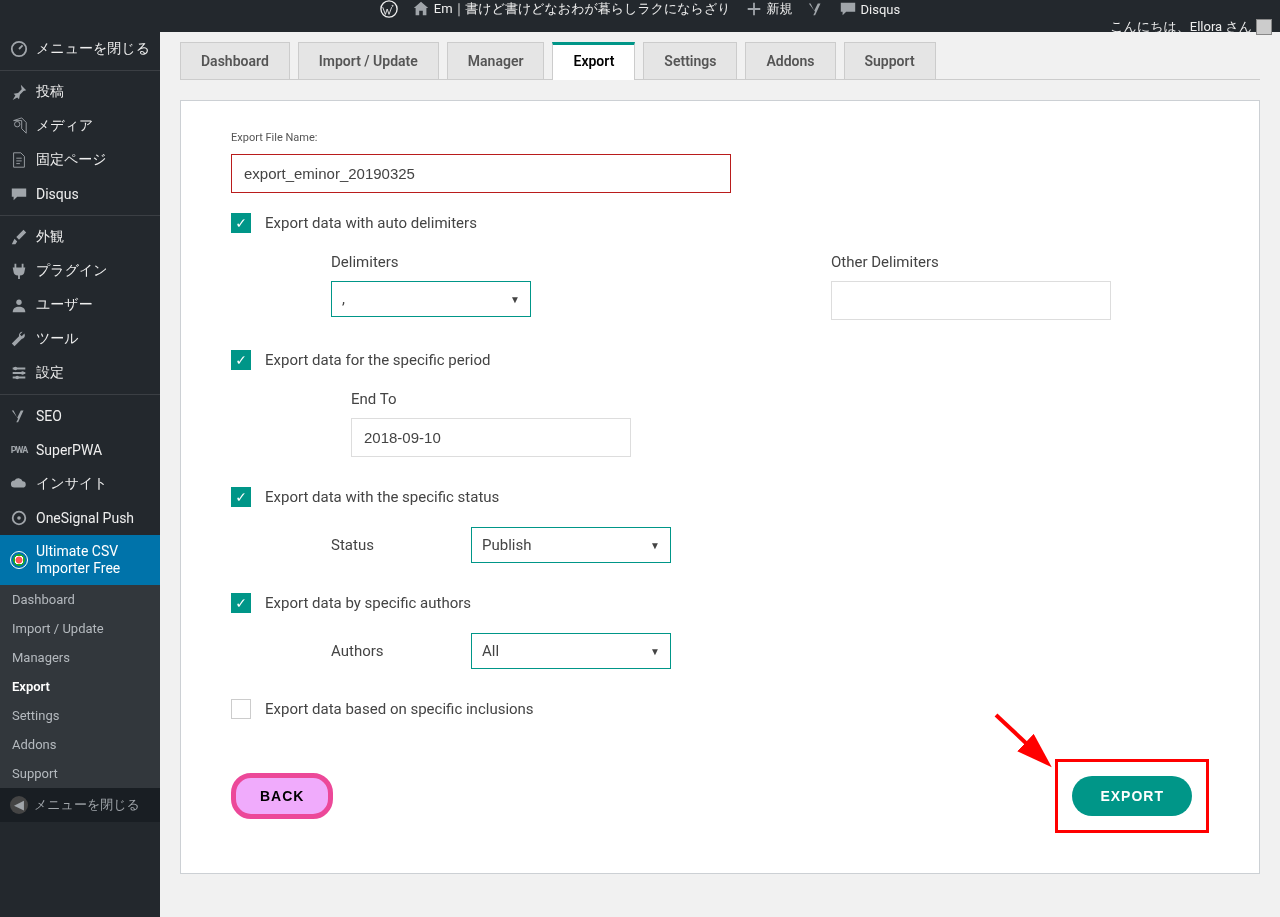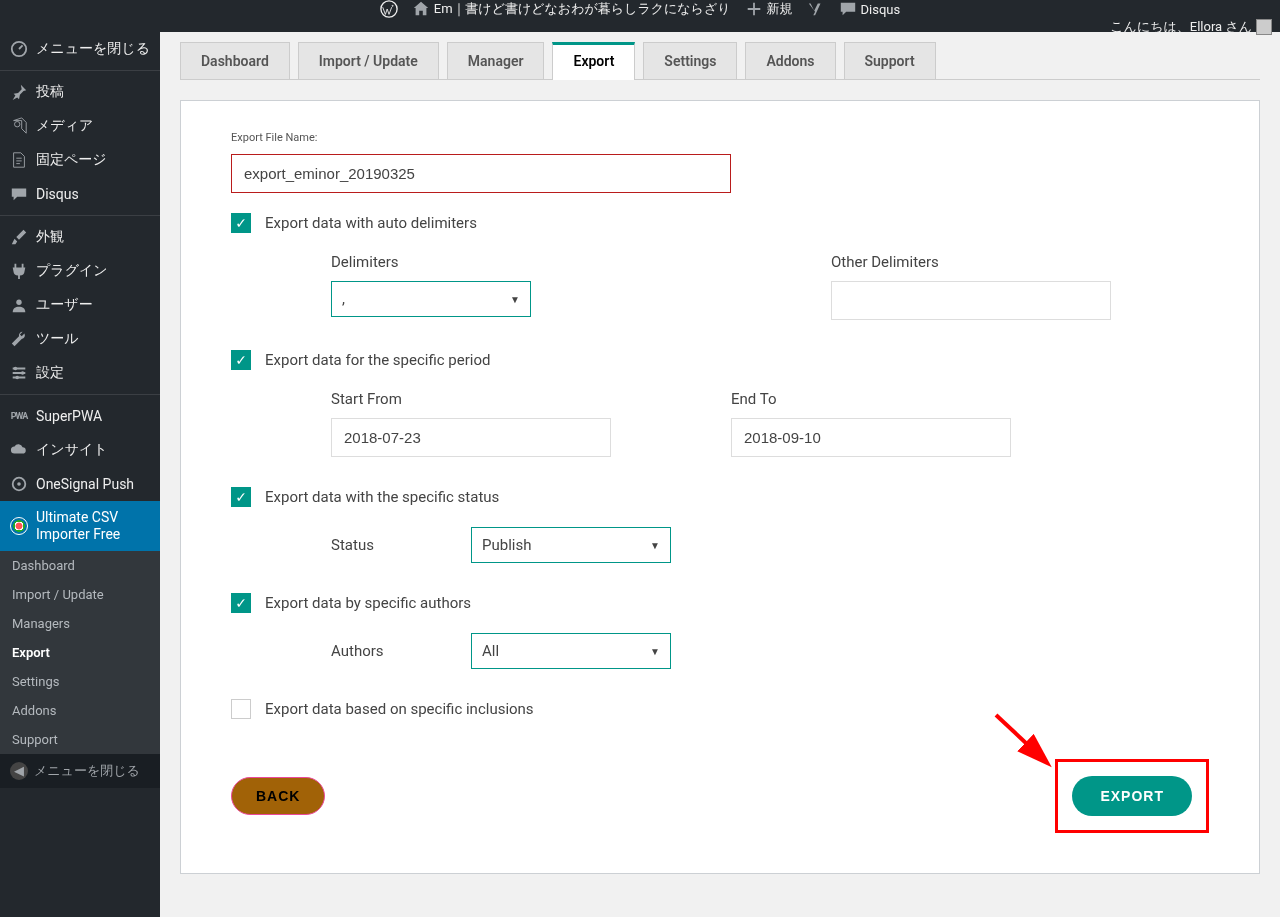--- a/index.html
+++ b/index.html
@@ -43,21 +43,21 @@
 .indent { margin-left: 100px; margin-top: 18px; }
 .field-group { display: flex; gap: 100px; flex-wrap: wrap; }
 .fg-col { flex: 0 0 auto; }
 .fg-label { font-size: 15px; color: #444; margin-bottom: 10px; display: block; }
 .select-box { border: 1px solid #009688; padding: 8px 10px; width: 200px; display: flex; justify-content: space-between; align-items: center; font-size: 15px; color: #444; cursor: pointer; background: #fff; }
 .select-box .arrow { font-size: 10px; }
 .status-row { display: flex; align-items: center; gap: 60px; }
 .status-row .lbl { font-size: 15px; width: 80px; }
 .plain-input { border: 1px solid #ddd; padding: 10px 12px; width: 280px; font-size: 15px; color: #444; }
 .footer-row { display: flex; justify-content: space-between; margin-top: 40px; align-items: center; }
-.btn-back { border: 1px solid #ec4899; border-radius: 20px; padding: 10px 24px; background: #a16207; font-weight: 700; font-size: 14px; letter-spacing: 1px; cursor: pointer; }
+.btn-back { border: 5px solid #ec4899; border-radius: 20px; padding: 10px 24px; background: #f0abfc; font-weight: 700; font-size: 14px; letter-spacing: 1px; cursor: pointer; }
 .btn-export { background: #009688; color: #fff; border: none; border-radius: 20px; padding: 12px 28px; font-weight: 700; font-size: 14px; letter-spacing: 1px; cursor: pointer; }
 .export-highlight { border: 3px solid #f00; padding: 14px; position: relative; }
 .arrow-svg { position: absolute; top: -55px; left: -70px; }
 
 .csv-icon { width: 18px; height: 18px; background: radial-gradient(circle, #f55 30%, #fff 32% 38%, #2a2 40% 50%, transparent 52%); border-radius:50%; border:1px solid #fff; }
 
 
 .dashicons { width:18px; height:18px; fill: currentColor; }
 
 ::-webkit-scrollbar { width: 16px; }
@@ -192,20 +192,28 @@
         <svg class="dashicons" viewBox="0 0 20 20">
           <path d="M3 5h14M3 10h14M3 15h14" stroke="currentColor" stroke-width="2"></path>
           <circle cx="6" cy="5" r="2"></circle>
           <circle cx="14" cy="10" r="2"></circle>
           <circle cx="8" cy="15" r="2"></circle>
         </svg>
       </span>
       <span>設定</span>
     </div>
   <div class="sep"></div>
+  <div class="menu-item">
+      <span class="icon">
+        <svg class="dashicons" viewBox="0 0 20 20">
+          <path d="M4 4l4 8 4-8h3l-6 13h-2l2-4L2 4z"></path>
+        </svg>
+      </span>
+      <span>SEO</span>
+    </div>
   <div class="menu-item">
       <span class="icon">
         <span style="font-size:9px;font-weight:bold;letter-spacing:-1px">PWA</span>
       </span>
       <span>SuperPWA</span>
     </div>
   <div class="menu-item">
       <span class="icon">
         <svg class="dashicons" viewBox="0 0 20 20">
           <path d="M5 14a4 4 0 010-8 5 5 0 019 1 3 3 0 010 7z"></path>
@@ -282,24 +290,20 @@
           </div>
         </div>
       </div>
 
       <div class="form-row checkbox-row" style="margin-top:30px">
         <span class="chk">✓</span>
         <span>Export data for the specific period</span>
       </div>
       <div class="indent">
         <div class="field-group">
-          <div class="fg-col">
-            <span class="fg-label">Start From</span>
-            <input class="plain-input" type="text" value="2018-07-23" style="">
-          </div>
           <div class="fg-col" style="margin-left:20px">
             <span class="fg-label">End To</span>
             <input class="plain-input" type="text" value="2018-09-10" style="">
           </div>
         </div>
       </div>
 
       <div class="form-row checkbox-row" style="margin-top:30px">
         <span class="chk">✓</span>
         <span>Export data with the specific status</span>

